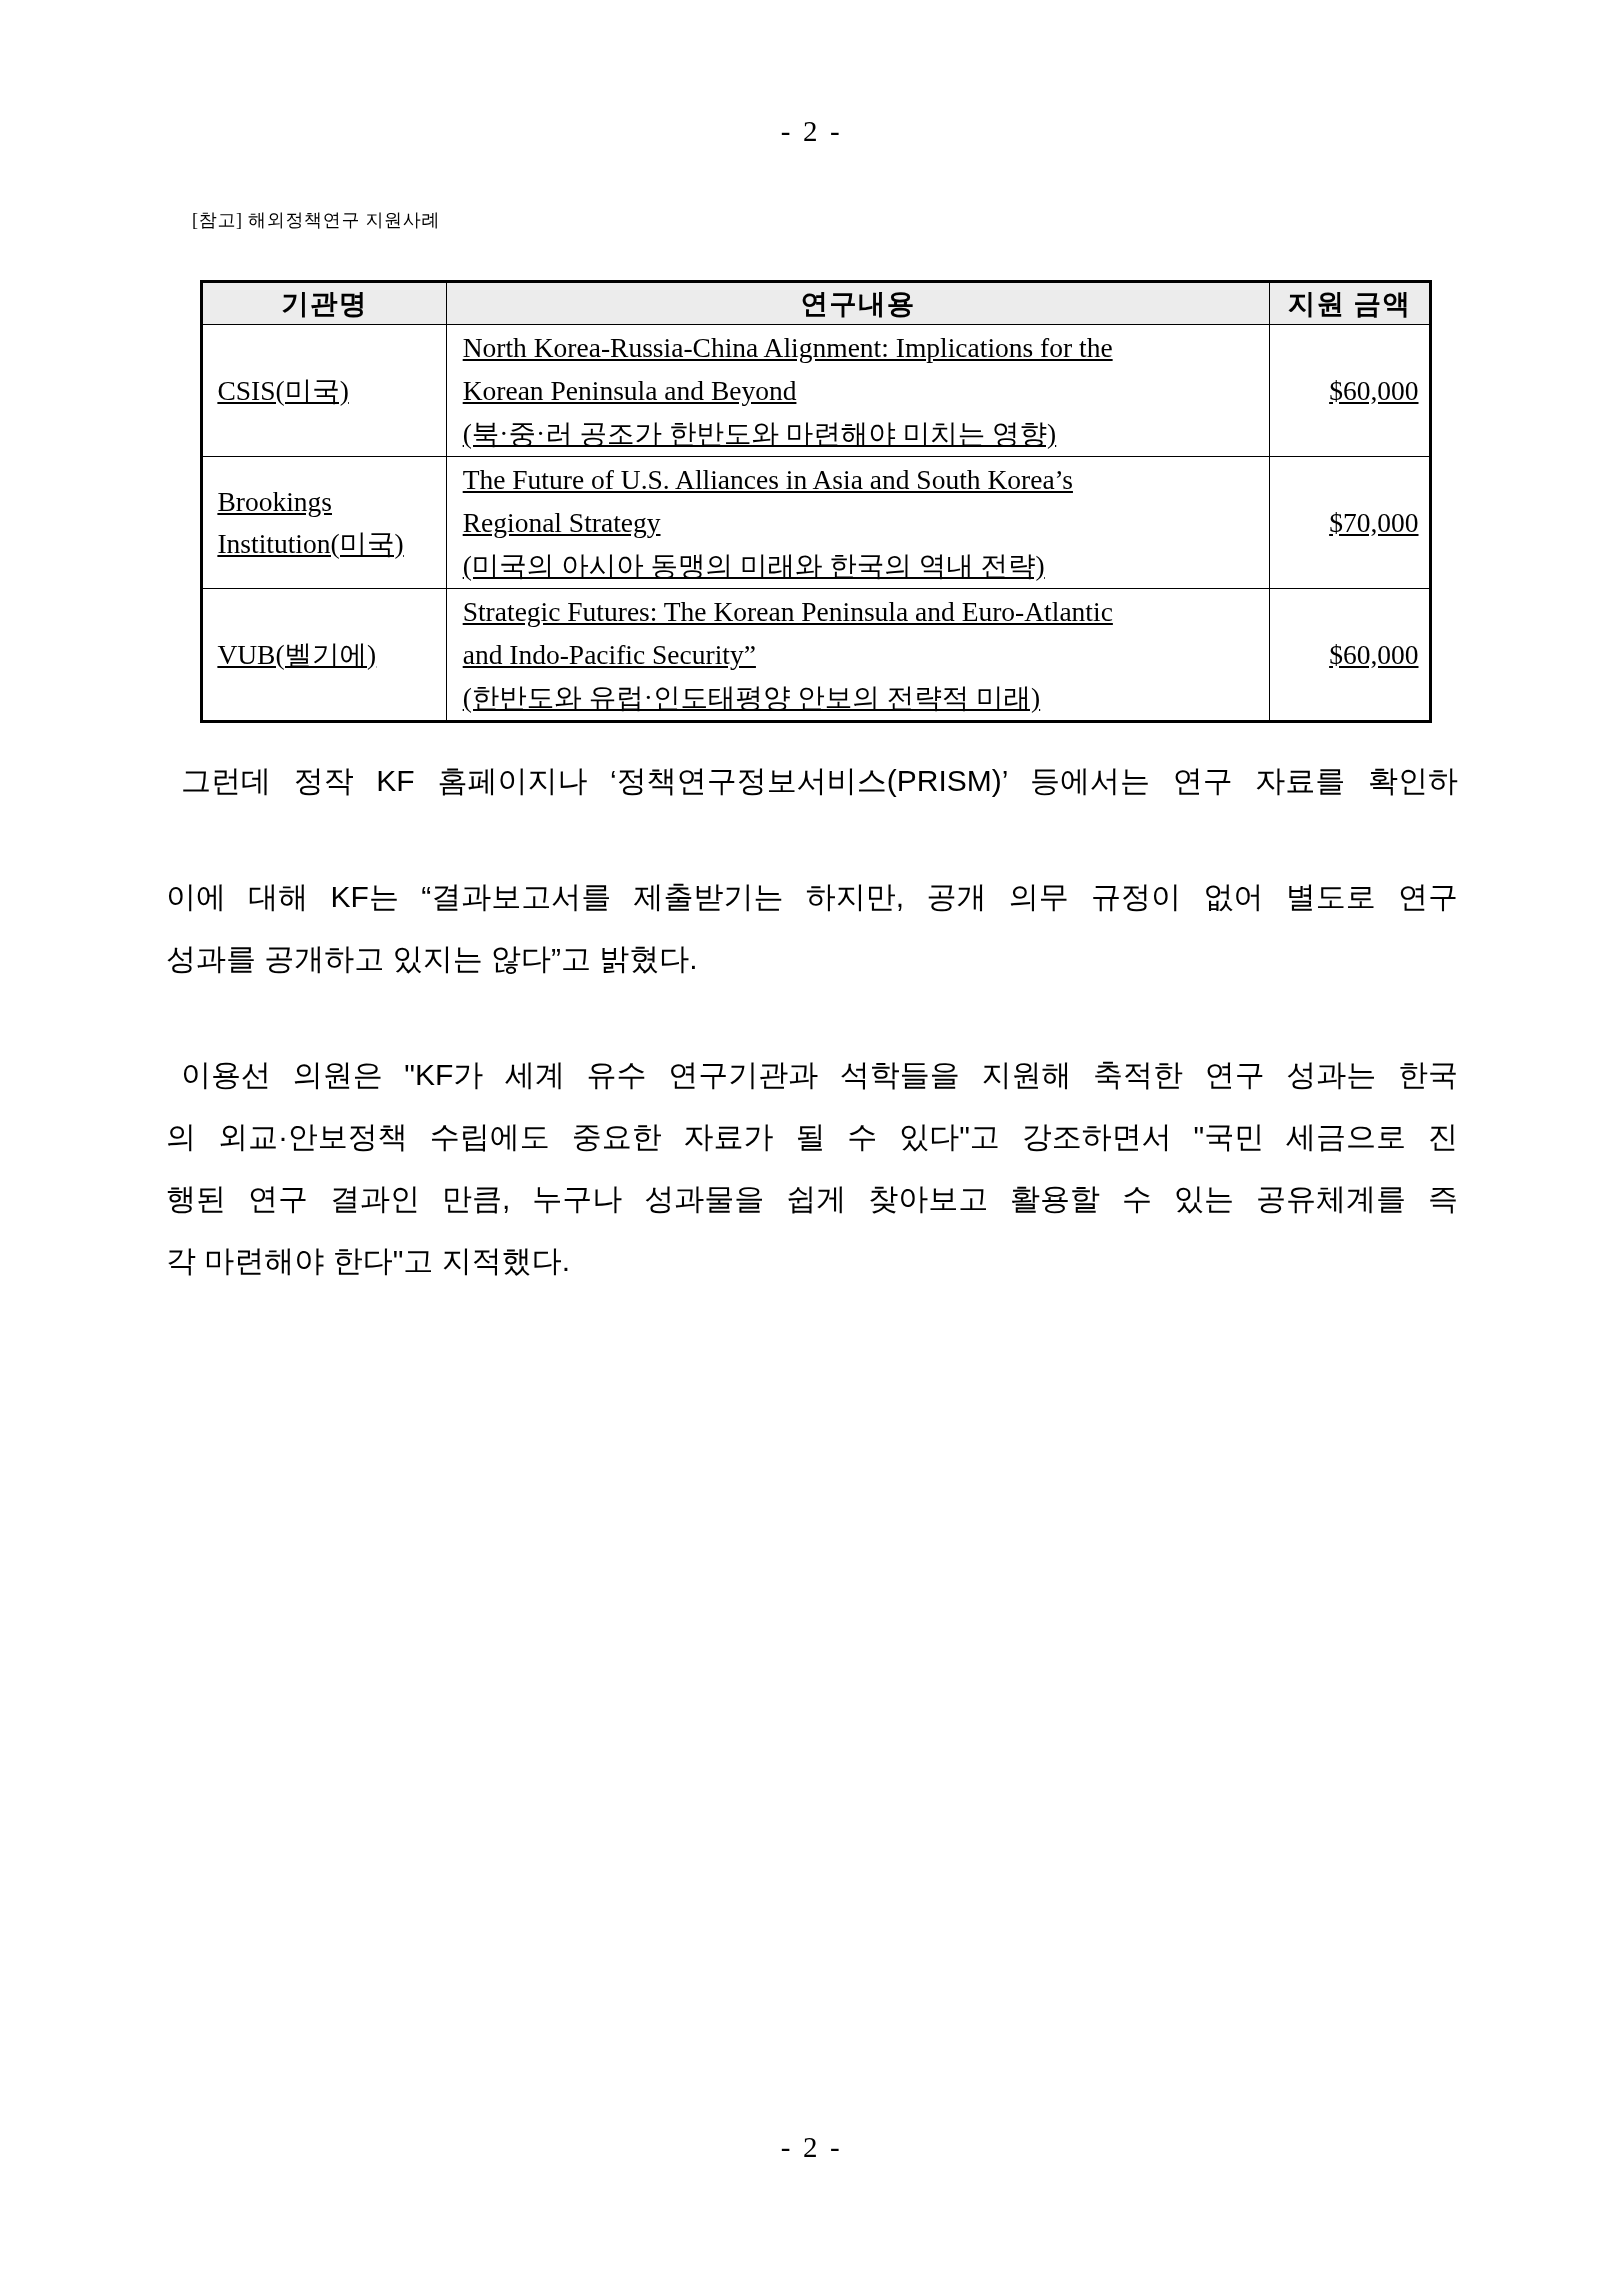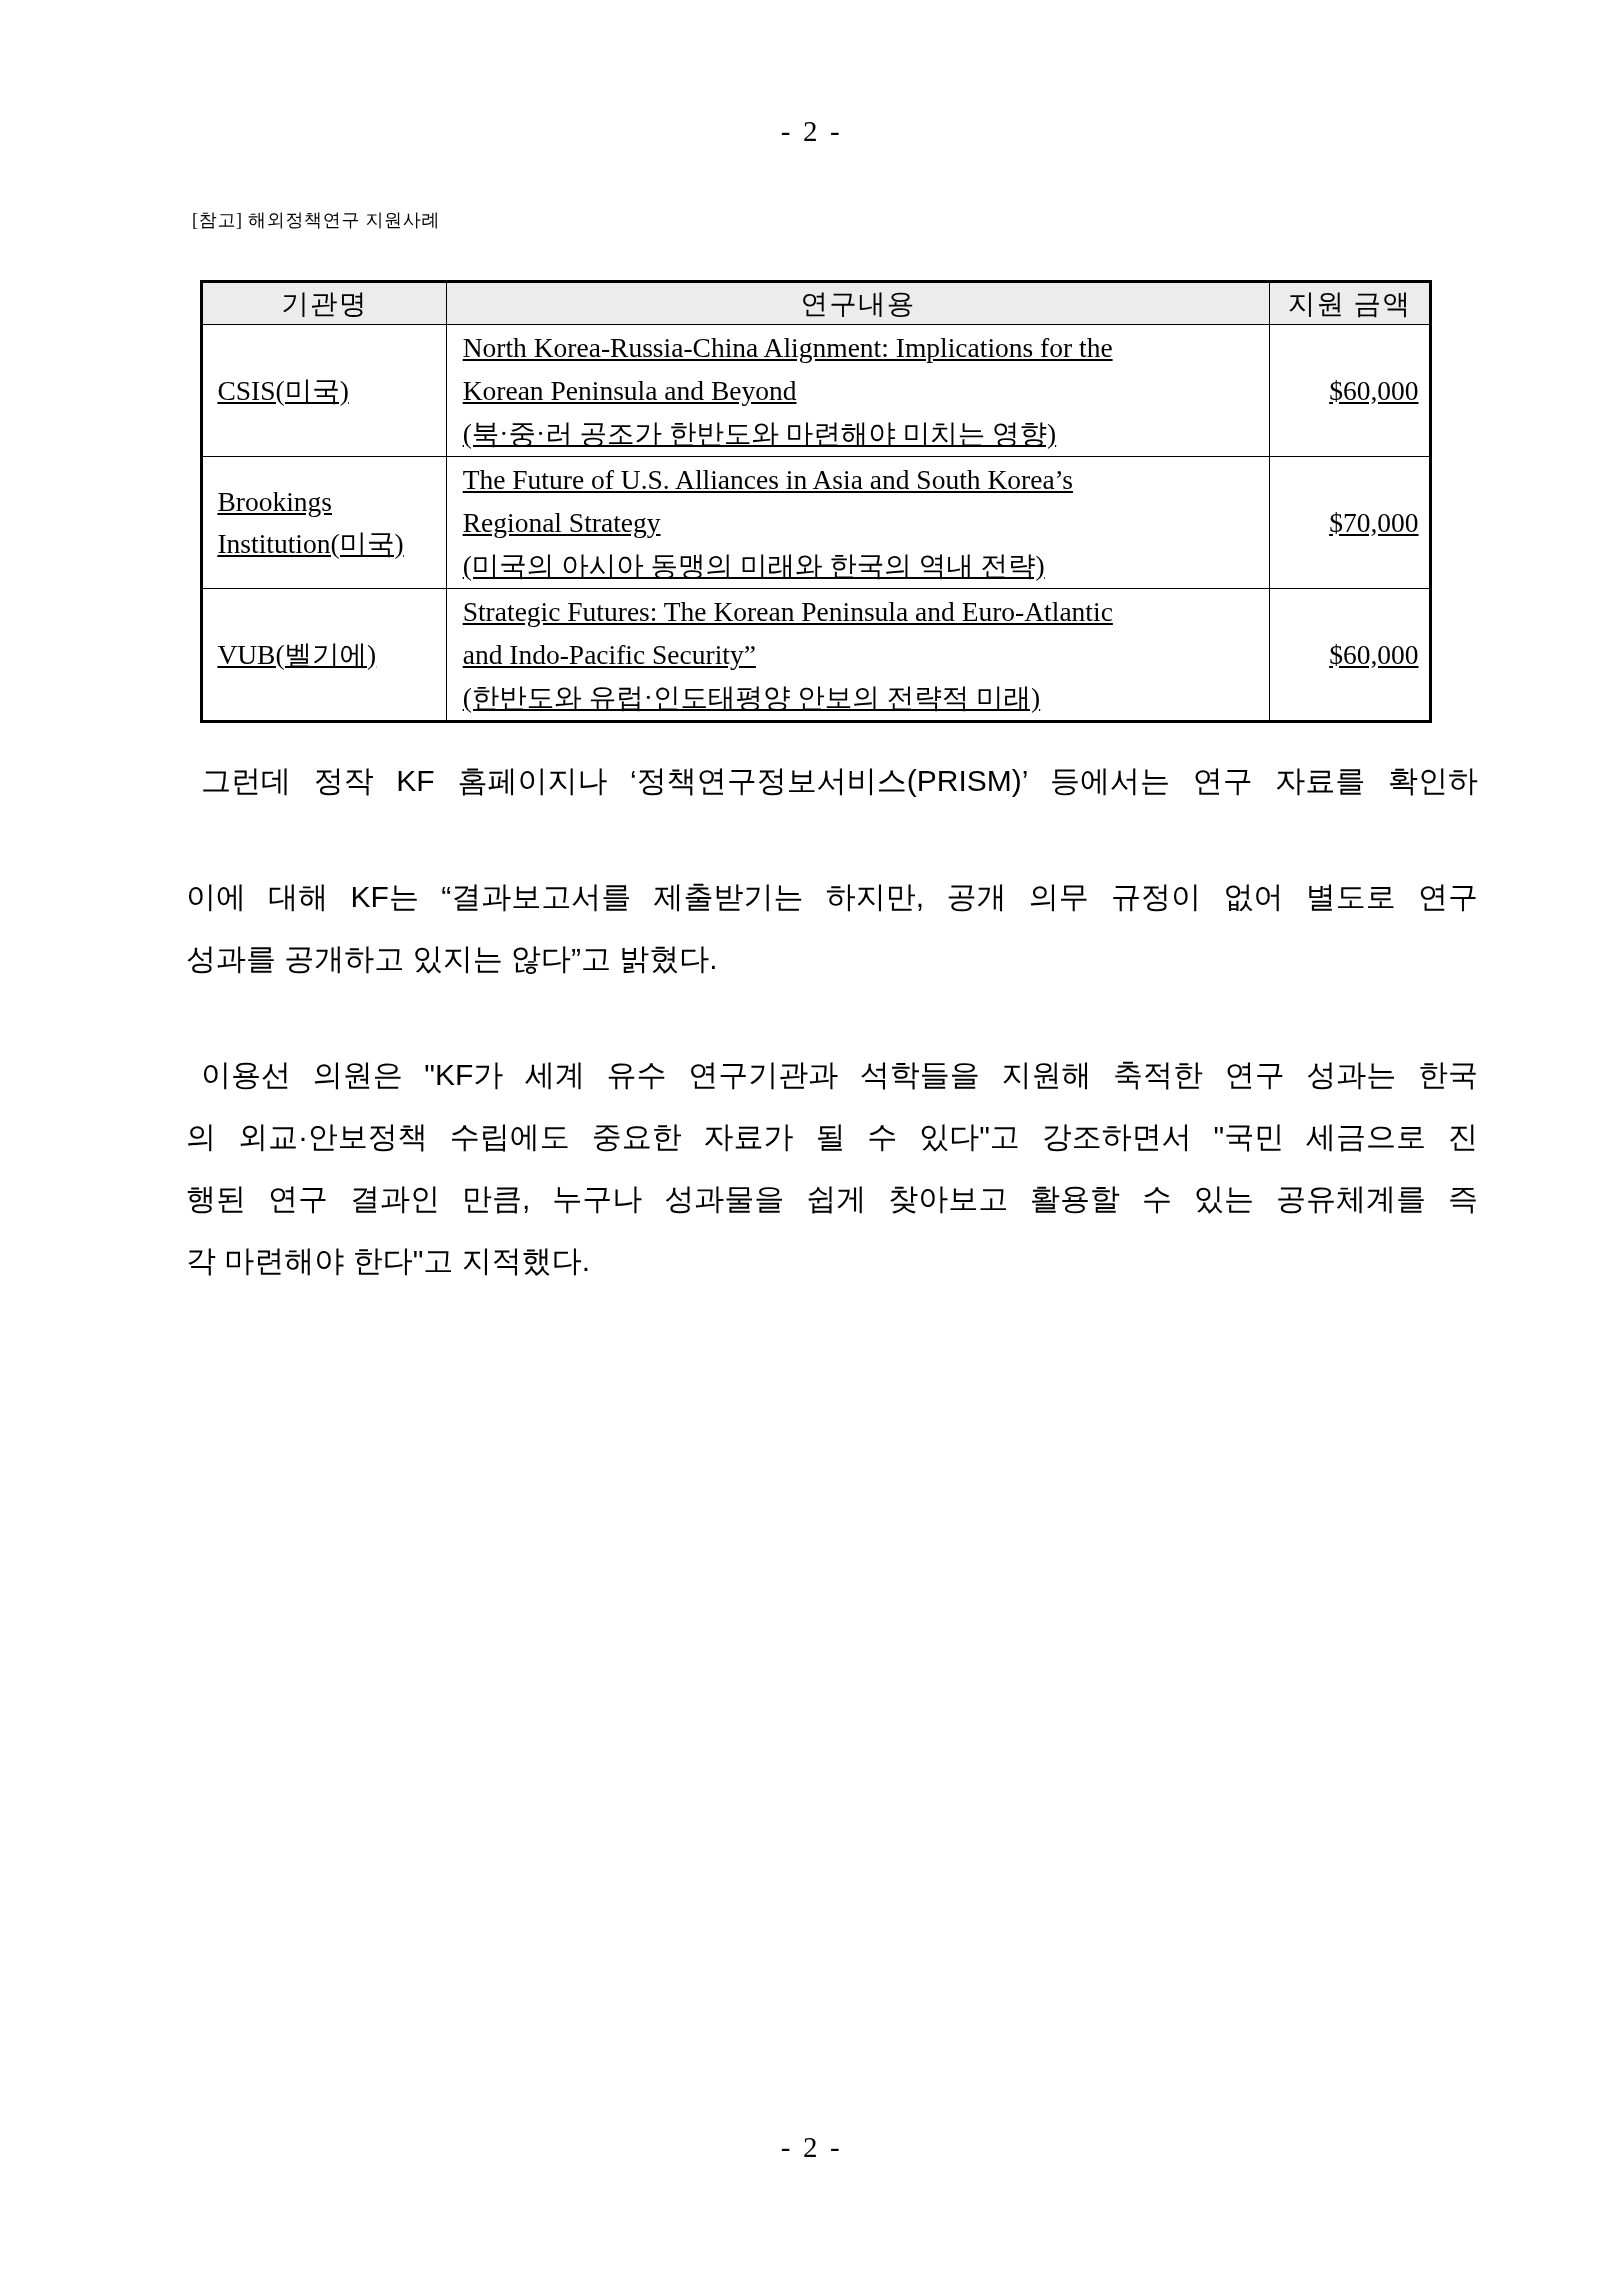--- a/index.html
+++ b/index.html
@@ -25,33 +25,33 @@
   
   .doc-table{
     position:absolute;left:200px;top:280px;
     width:1229px;table-layout:fixed;border-collapse:collapse;
     font-size:27.5px;color:#000;
   }
   .doc-table{border:3.9px solid #000;}
   .doc-table th,.doc-table td{border:1.3px solid #000;}
   .doc-table th{
     background:#ececec;height:39px;
-    font-weight:normal;text-align:center;vertical-align:middle;
+    font-weight:bold;text-align:center;vertical-align:middle;
     letter-spacing:1.3px;
   }
   .doc-table td{height:129px;vertical-align:middle;background:#fff;text-decoration:underline;}
   td.org{padding-left:14.4px;line-height:42px;}
   td.content{padding:0 7.9px 0 15.7px;}
   .cline{line-height:43px;white-space:pre-wrap;}
   td.amount{text-align:right;padding-right:10.5px;}
   
   .body-text{
     position:absolute;left:166px;top:750px;width:1292px;
     font-family:"Liberation Sans","DejaVu Sans",sans-serif;
-    font-size:30px;line-height:62px;color:#000;margin-left:20px;
+    font-size:30px;line-height:62px;color:#000;
   }
   .para{margin:0 0 54px 0;}
   .line{white-space:pre-wrap;}
   .line.fill{text-align:justify;text-align-last:justify;}
 </style>
 </head>
 <body>
 
 <div class="page">
 

